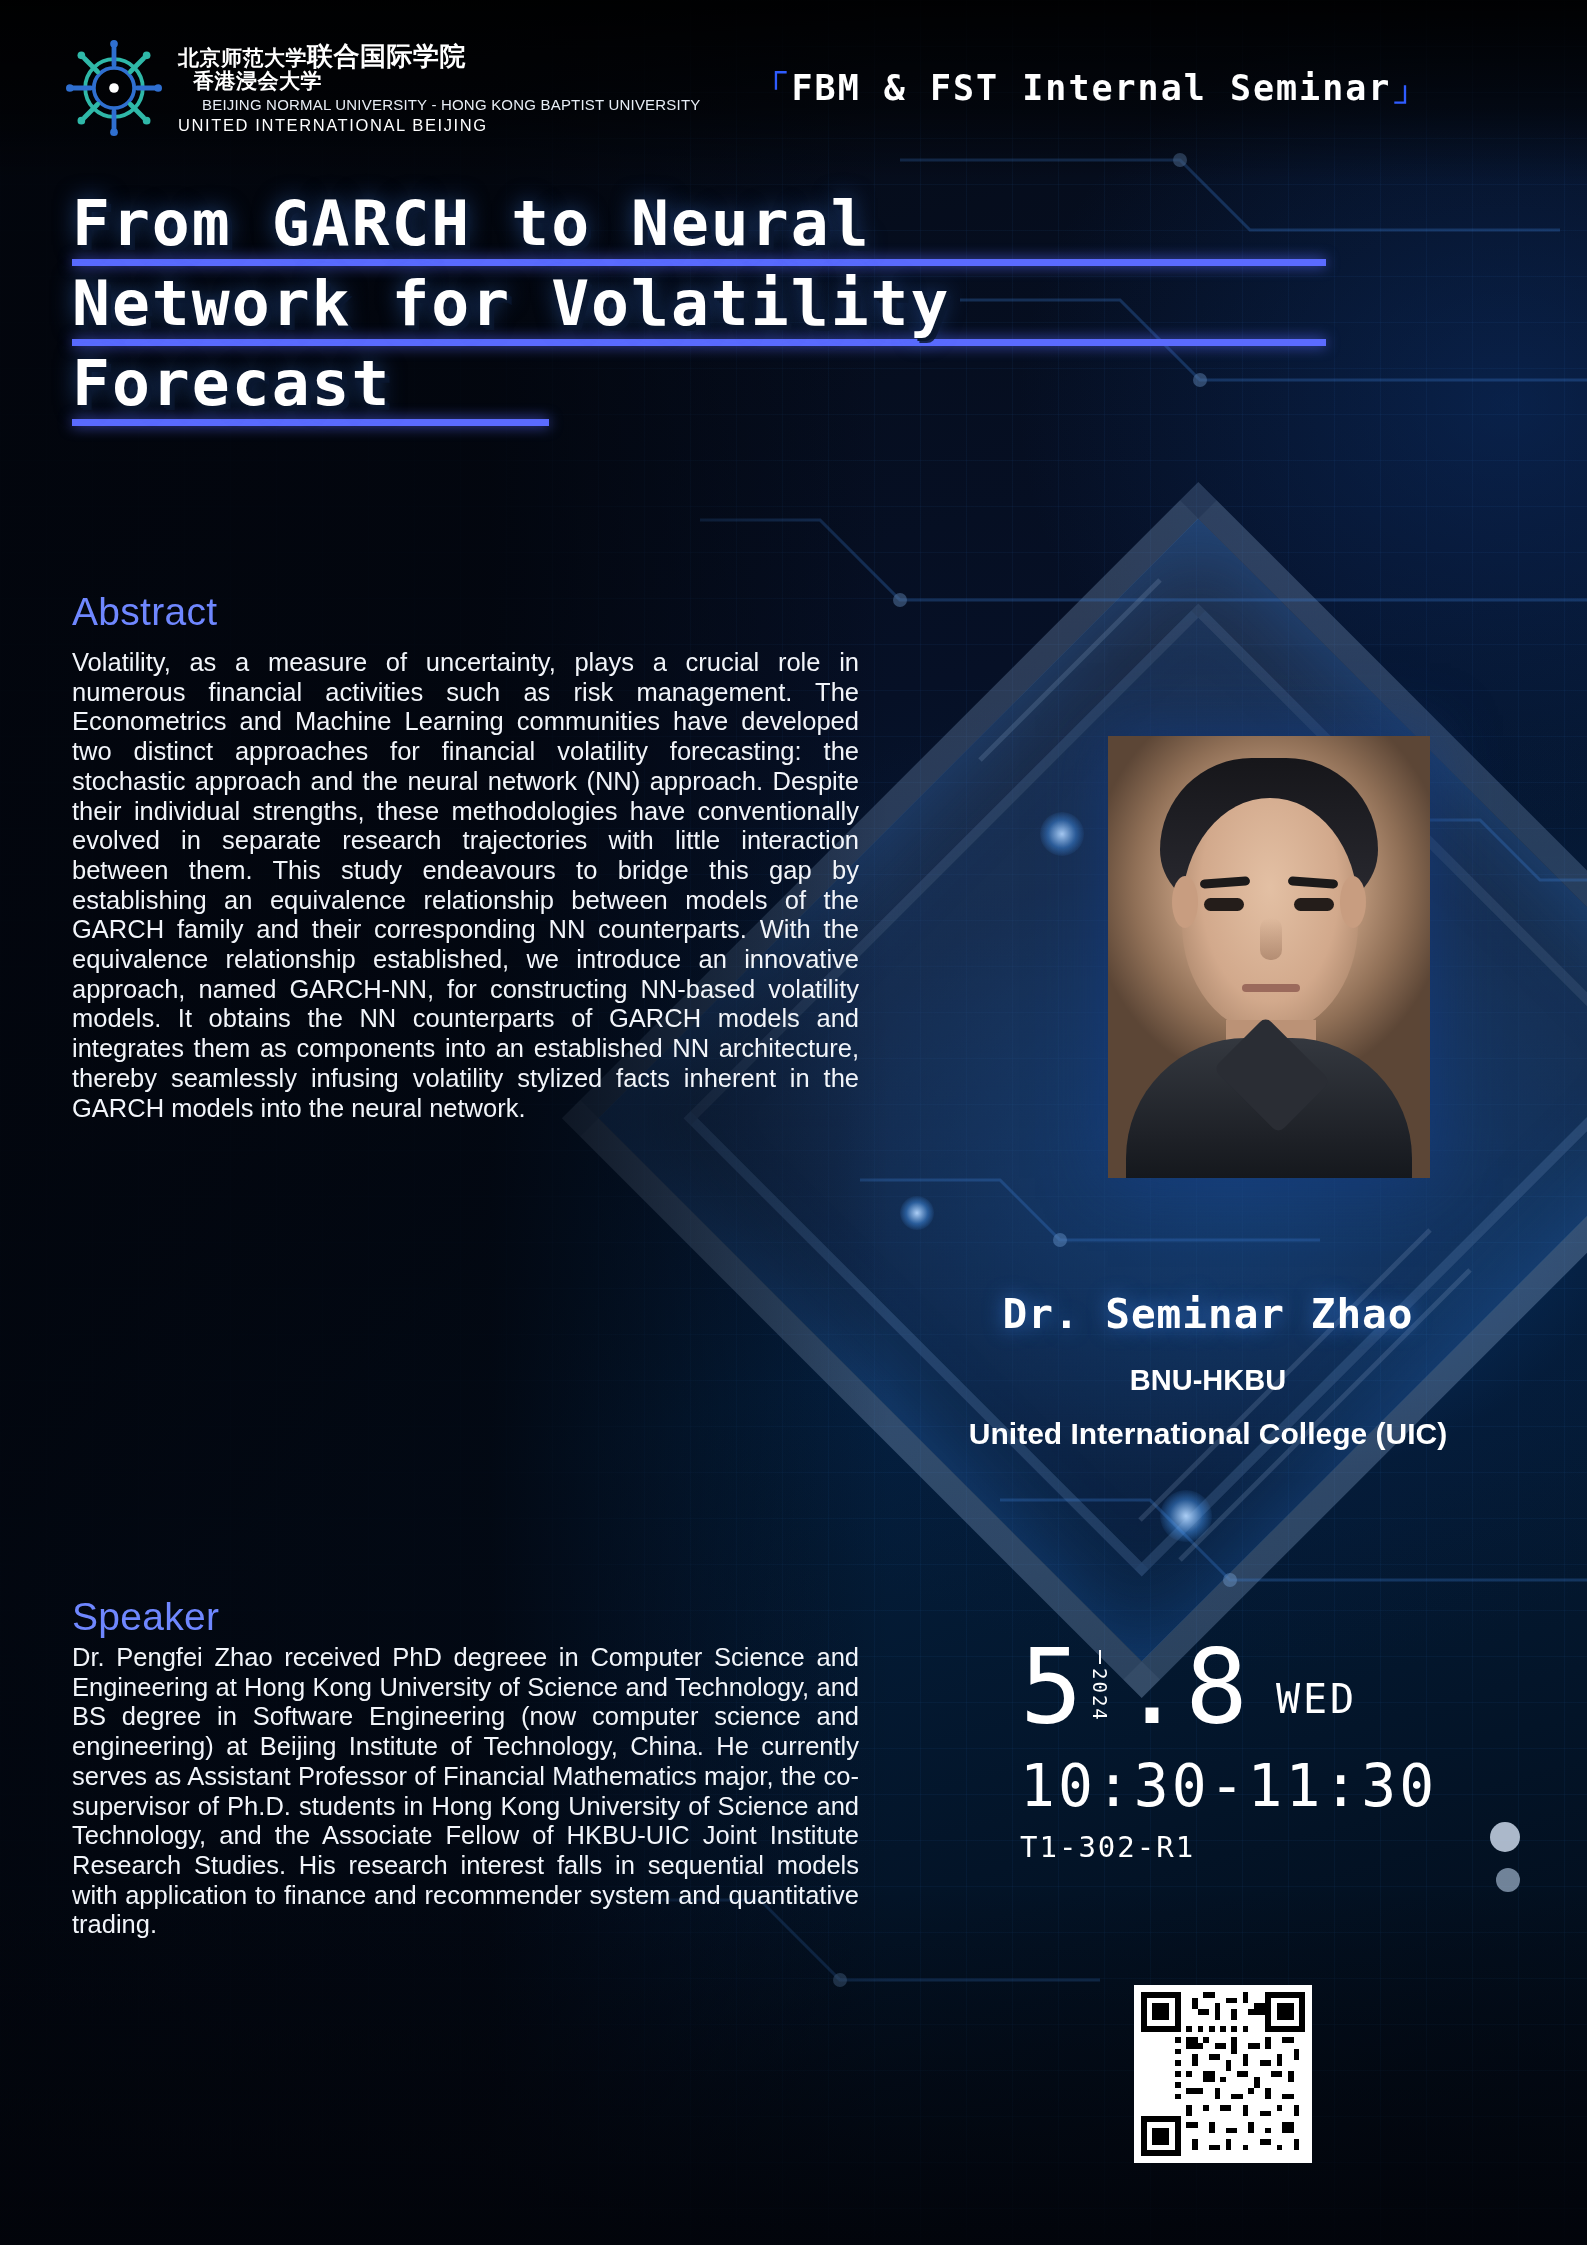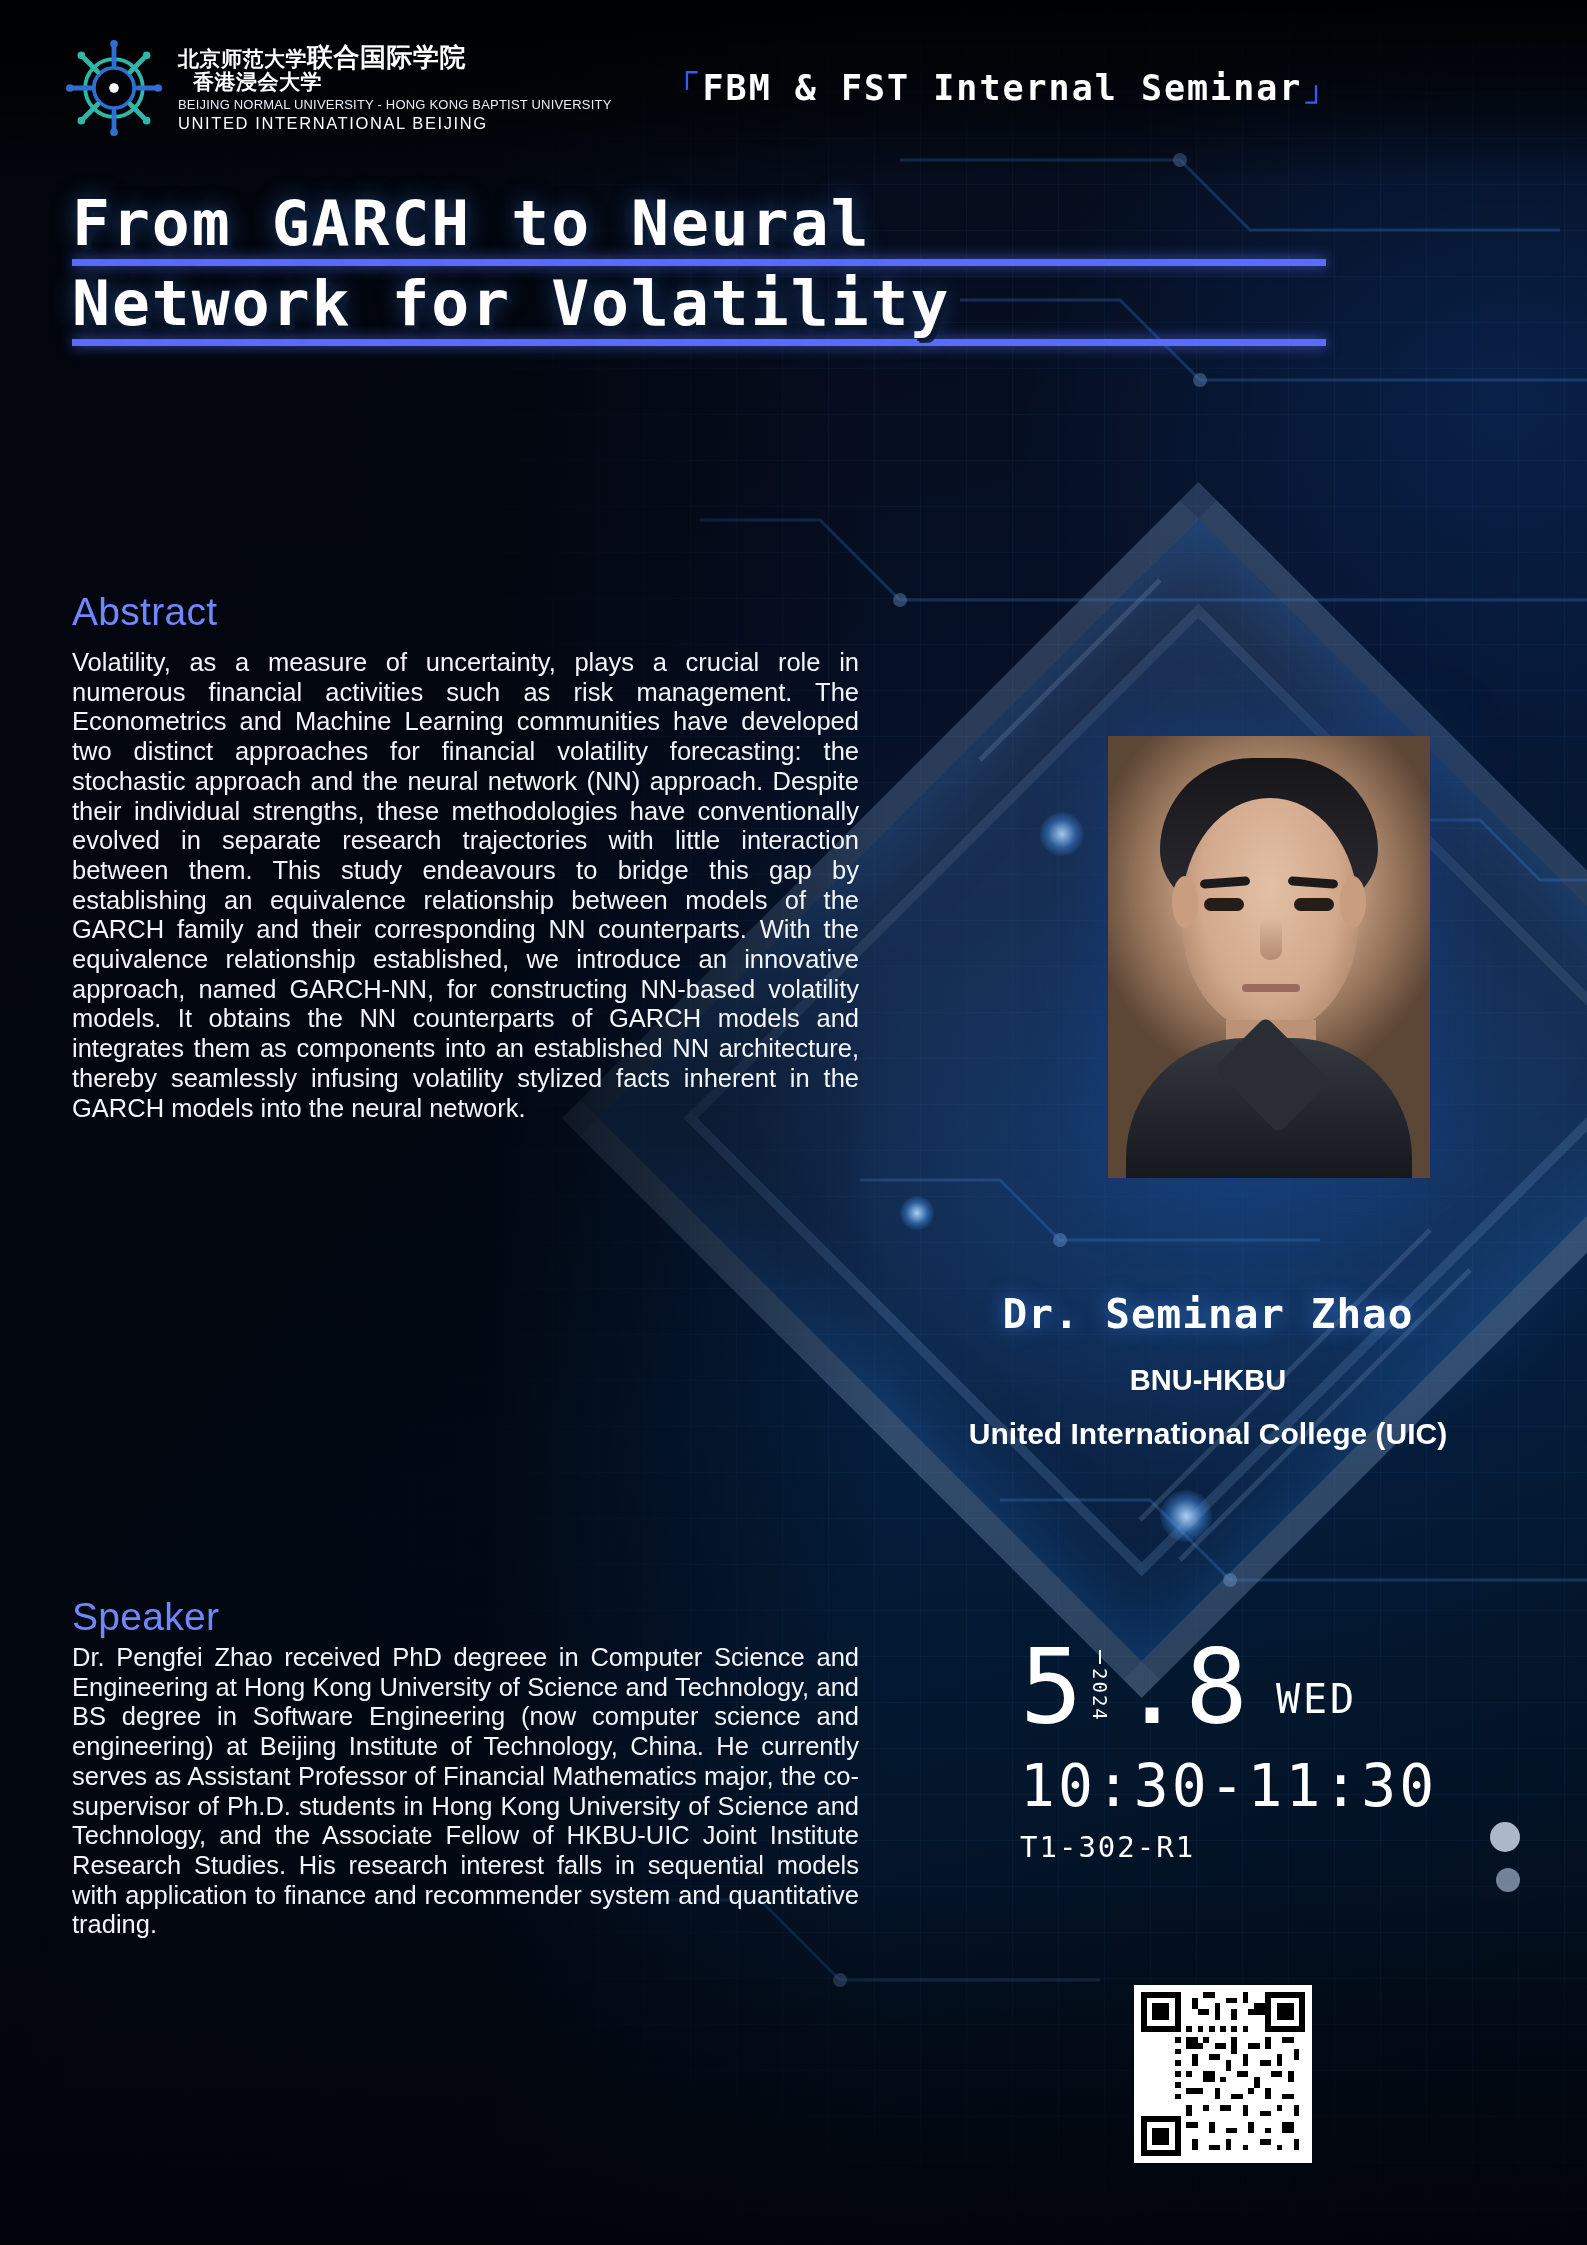--- a/index.html
+++ b/index.html
@@ -72,21 +72,21 @@
   
   .header {
     position: absolute; top: 28px; left: 66px; right: 60px; height: 120px;
     display: flex; align-items: center;
   }
   .logo-mark { width: 96px; height: 96px; flex: 0 0 96px; }
   .logo-text { margin-left: 16px; color: #fff; line-height: 1.08; }
   .logo-cn1 { font-size: 21px; font-weight: 700; letter-spacing: .5px; }
   .logo-cn1 .big { font-size: 26px; }
   .logo-cn2 { font-size: 21px; font-weight: 700; letter-spacing: .5px; margin-left: 15px; }
-  .logo-en1 { font-size: 13px; letter-spacing: .2px; margin-top: 5px; color: #e8eef6; }
+  .logo-en1 { font-size: 15px; letter-spacing: .2px; margin-top: 5px; color: #e8eef6; margin-left: 24px; }
   .logo-en2 { font-size: 16.5px; letter-spacing: 1.6px; margin-top: 3px; color: #ffffff; }
 
   .seminar-tag {
     margin-left: 54px;
     font-family: "DejaVu Sans Mono", monospace;
     font-size: 35px; font-weight: 700;
     color: #ffffff; letter-spacing: 2px;
     white-space: nowrap;
   }
   .seminar-tag .brk { color: #2f5cff; }
@@ -325,20 +325,24 @@
   </div>
 
   <div class="title-block">
     <div class="title-line">
       <span class="txt">From GARCH to Neural</span>
       <div class="title-rule rule-1"></div>
     </div>
     <div class="title-line">
       <span class="txt">Network for Volatility</span>
       <div class="title-rule rule-2"></div>
+    </div>
+    <div class="title-line">
+      <span class="txt">Forecast</span>
+      <div class="title-rule rule-3"></div>
     </div>
   </div>
 
   <div id="abstract-block">
     <div class="sec-head">Abstract</div>
     <div class="body-text">Volatility, as a measure of uncertainty, plays a crucial role in numerous financial activities such as risk management. The Econometrics and Machine Learning communities have developed two distinct approaches for financial volatility forecasting: the stochastic approach and the neural network (NN) approach. Despite their individual strengths, these methodologies have conventionally evolved in separate research trajectories with little interaction between them. This study endeavours to bridge this gap by establishing an equivalence relationship between models of the GARCH family and their corresponding NN counterparts. With the equivalence relationship established, we introduce an innovative approach, named GARCH-NN, for constructing NN-based volatility models. It obtains the NN counterparts of GARCH models and integrates them as components into an established NN architecture, thereby seamlessly infusing volatility stylized facts inherent in the GARCH models into the neural network.</div>
   </div>
 
   <div id="speaker-block">
     <div class="sec-head">Speaker</div>

